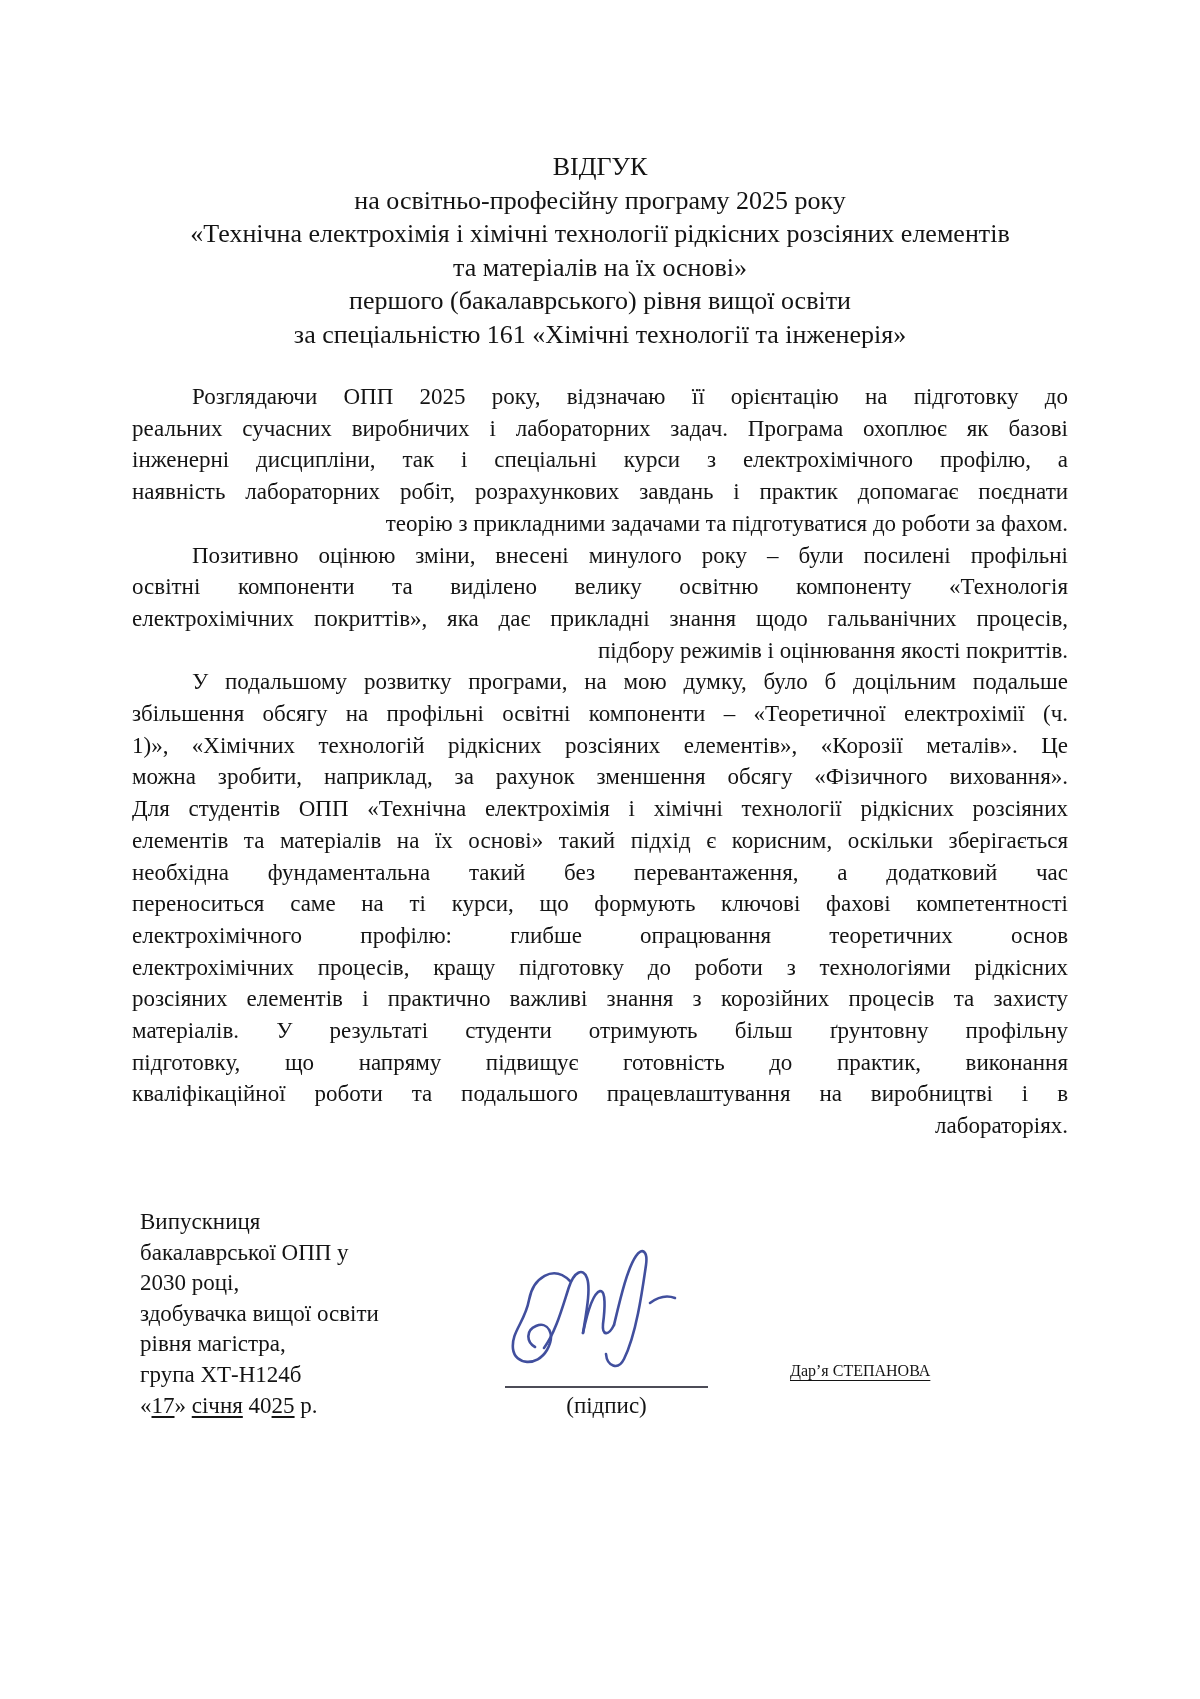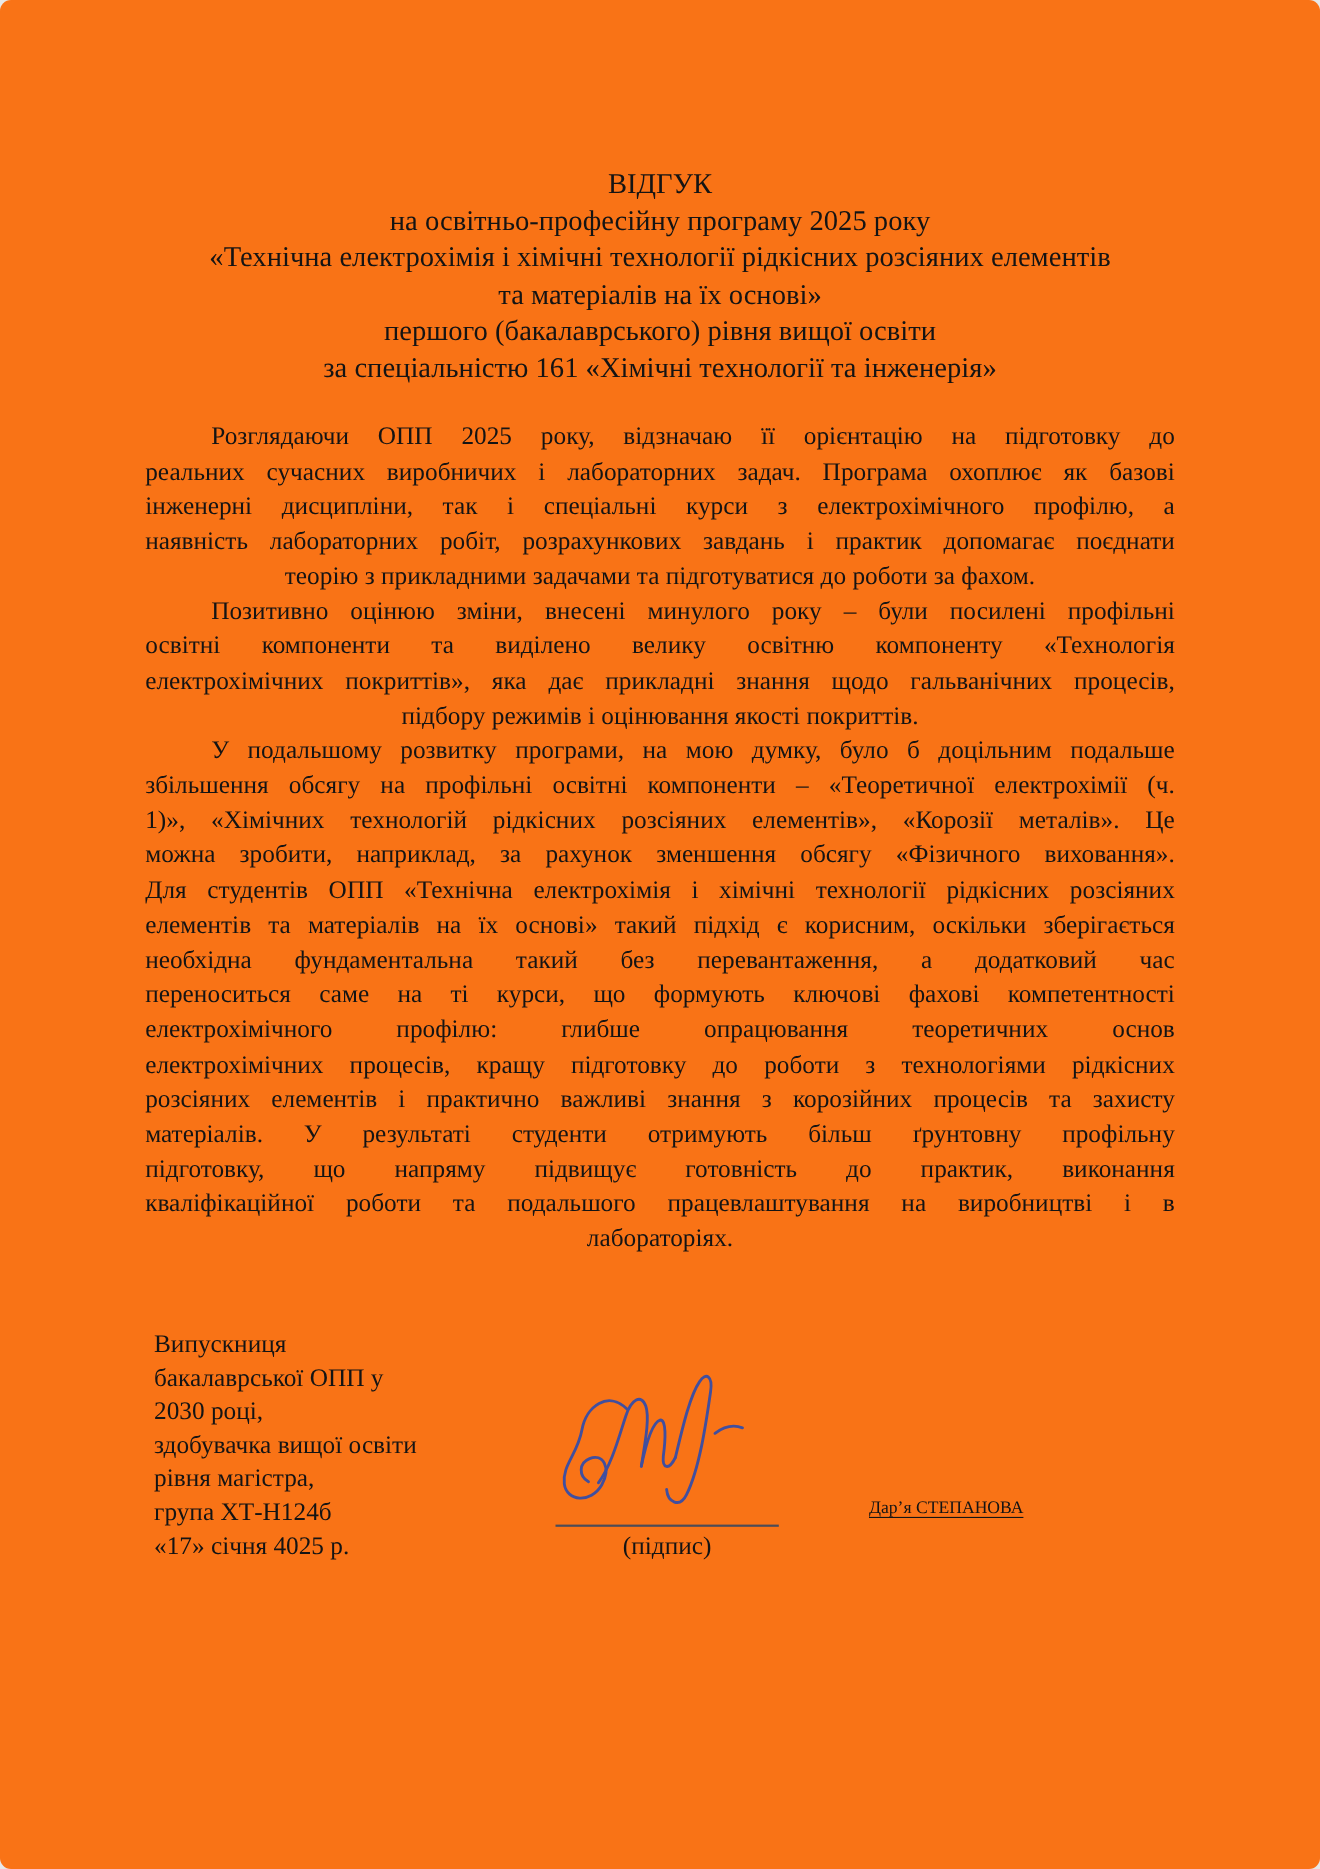--- a/index.html
+++ b/index.html
@@ -15,46 +15,46 @@
   .title-block{
     position:absolute;left:132px;top:150px;width:936px;
     text-align:center;
     font-size:26px;line-height:33.5px;
   }
   .body-block{
     position:absolute;left:132px;top:381px;width:936px;
     font-size:23px;line-height:31.7px;
   }
   .para{margin:0;}
-  .bline{text-align:center;}
+  .bline{text-align:right;}
   .bline.just{text-align:justify;text-align-last:justify;}
   .bline.first{text-indent:60px;}
   .signoff-left{
     position:absolute;left:140px;top:1207px;width:360px;
     font-size:23px;line-height:30.6px;
   }
-  .u{text-underline-offset:3px;}
+  .u{text-decoration:underline;text-underline-offset:3px;}
   .sig-wrap{position:absolute;left:495px;top:1236px;width:200px;height:145px;}
   .sig-line{
     position:absolute;left:505px;top:1386px;width:203px;
     border-top:2px solid #4c4c57;
     text-align:center;font-size:23px;line-height:30px;
     padding-top:3px;
   }
   .signer{
     position:absolute;left:790px;top:1356px;
     font-size:16px;line-height:30px;
     text-decoration:underline;text-underline-offset:4px;
     white-space:nowrap;
   }
 </style>
 </head>
 <body>
 
-<div class="page" style="background: #f97316; color: rgb(20, 20, 20); border-radius: 10px;">
+<div class="page" style="background: #ffffff; color: rgb(20, 20, 20);">
 
   <div class="title-block">
       <div>ВІДГУК</div>
       <div>на освітньо-професійну програму 2025 року</div>
       <div>«Технічна електрохімія і хімічні технології рідкісних розсіяних елементів</div>
       <div>та матеріалів на їх основі»</div>
       <div>першого (бакалаврського) рівня вищої освіти</div>
       <div>за спеціальністю 161 «Хімічні технології та інженерія»</div>
     </div>
 

